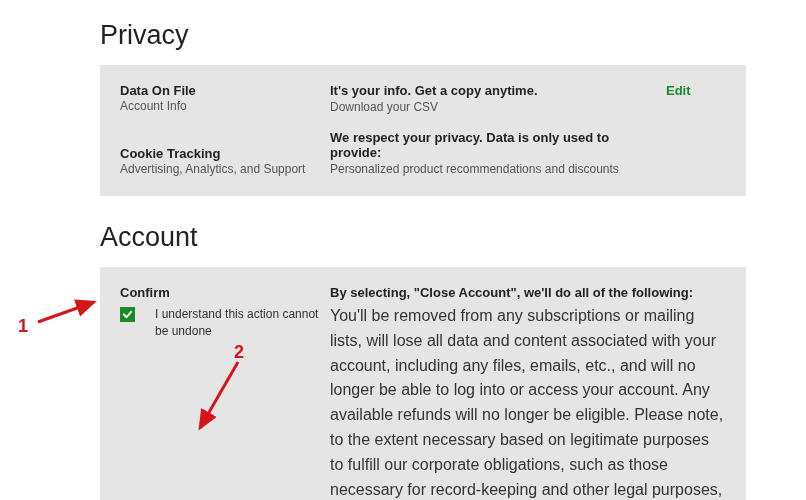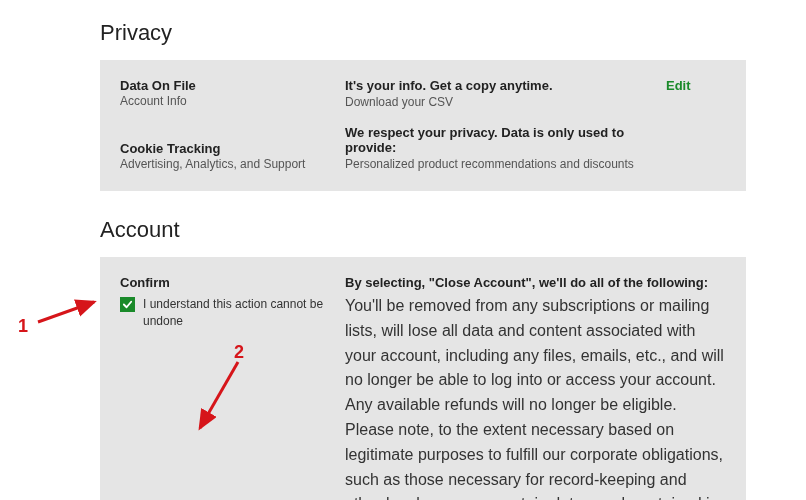--- a/index.html
+++ b/index.html
@@ -6,45 +6,45 @@
     body {
       font-family: -apple-system, BlinkMacSystemFont, "Segoe UI", Helvetica, Arial, sans-serif;
       background: #fff;
       width: 806px;
       padding: 20px 60px 20px 100px;
       font-size: 13px;
       color: #333;
       position: relative;
     }
     h2 {
-      font-size: 22px;
+      font-size: 27px;
       font-weight: 400;
       color: #222;
       margin-bottom: 14px;
     }
     .panel {
       background: #e5e5e5;
       padding: 18px 20px;
       margin-bottom: 26px;
     }
     .row {
       display: flex;
       align-items: flex-start;
       margin-bottom: 14px;
     }
     .row:last-child { margin-bottom: 0; align-items: flex-end; }
     .left-col { width: 210px; flex-shrink: 0; }
-    .mid-col { flex: 1; padding-right: 20px; margin-left: 15px; }
+    .mid-col { flex: 1; padding-right: 20px; }
     .right-col { width: 60px; flex-shrink: 0; }
     .label-strong { font-weight: 700; font-size: 13px; color: #222; }
     .label-sub { font-size: 12px; color: #555; line-height: 1.4; }
     .mid-head { font-weight: 700; font-size: 13px; color: #222; }
     .mid-sub  { font-size: 12px; color: #555; line-height: 1.5; }
     .edit-link { color: #1a8a2a; font-weight: 700; font-size: 13px; cursor: pointer; }
-    .confirm-block { display: flex; align-items: flex-start; gap: 8px; margin-top: 6px; }
+    .confirm-block { display: flex; align-items: flex-start; gap: 20px; margin-top: 6px; }
     .checkbox {
       width: 15px; height: 15px; background: #1a8a2a; flex-shrink: 0;
       display: flex; align-items: center; justify-content: center; cursor: pointer; margin-top: 1px;
     }
     .checkbox svg { width: 11px; height: 11px; }
     .confirm-text { font-size: 12px; color: #333; line-height: 1.4; }
     .desc-body { font-size: 16px; color: #333; line-height: 1.55; margin-top: 4px; }
     .button-row { display: flex; gap: 14px; margin-top: 24px; }
     .btn {
       height: 34px; padding: 0 22px; display: flex; align-items: center; justify-content: center;

